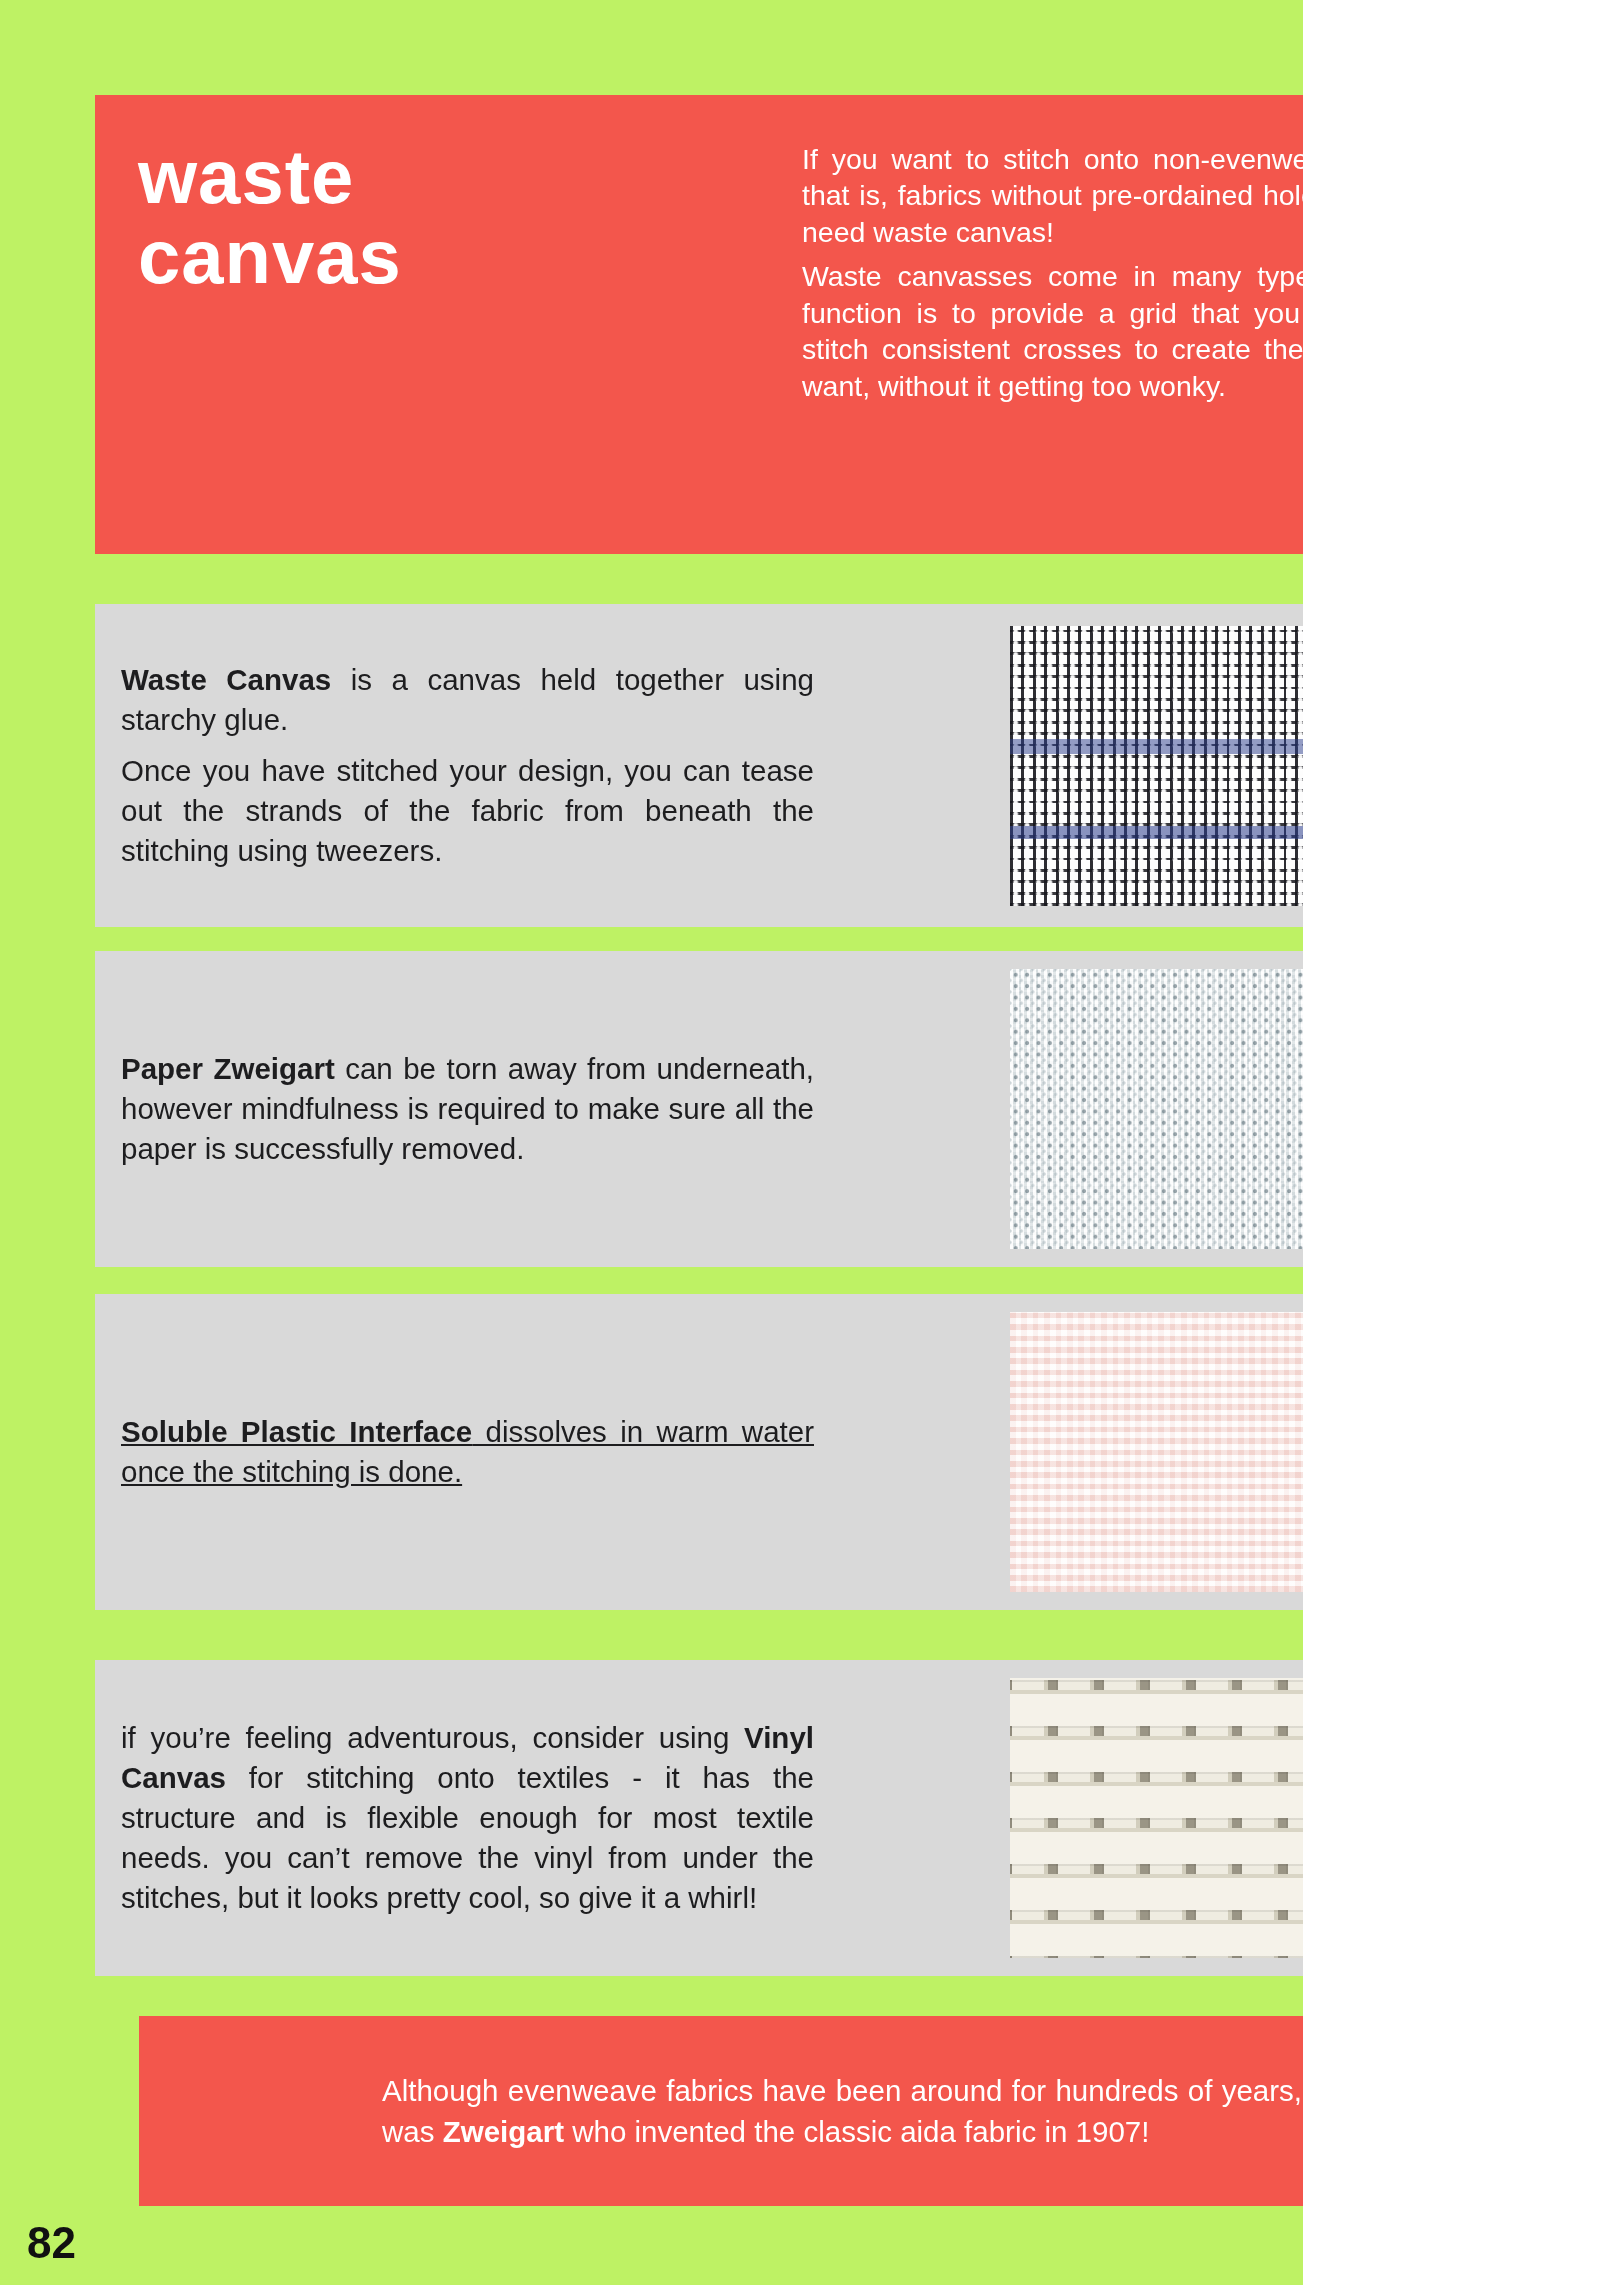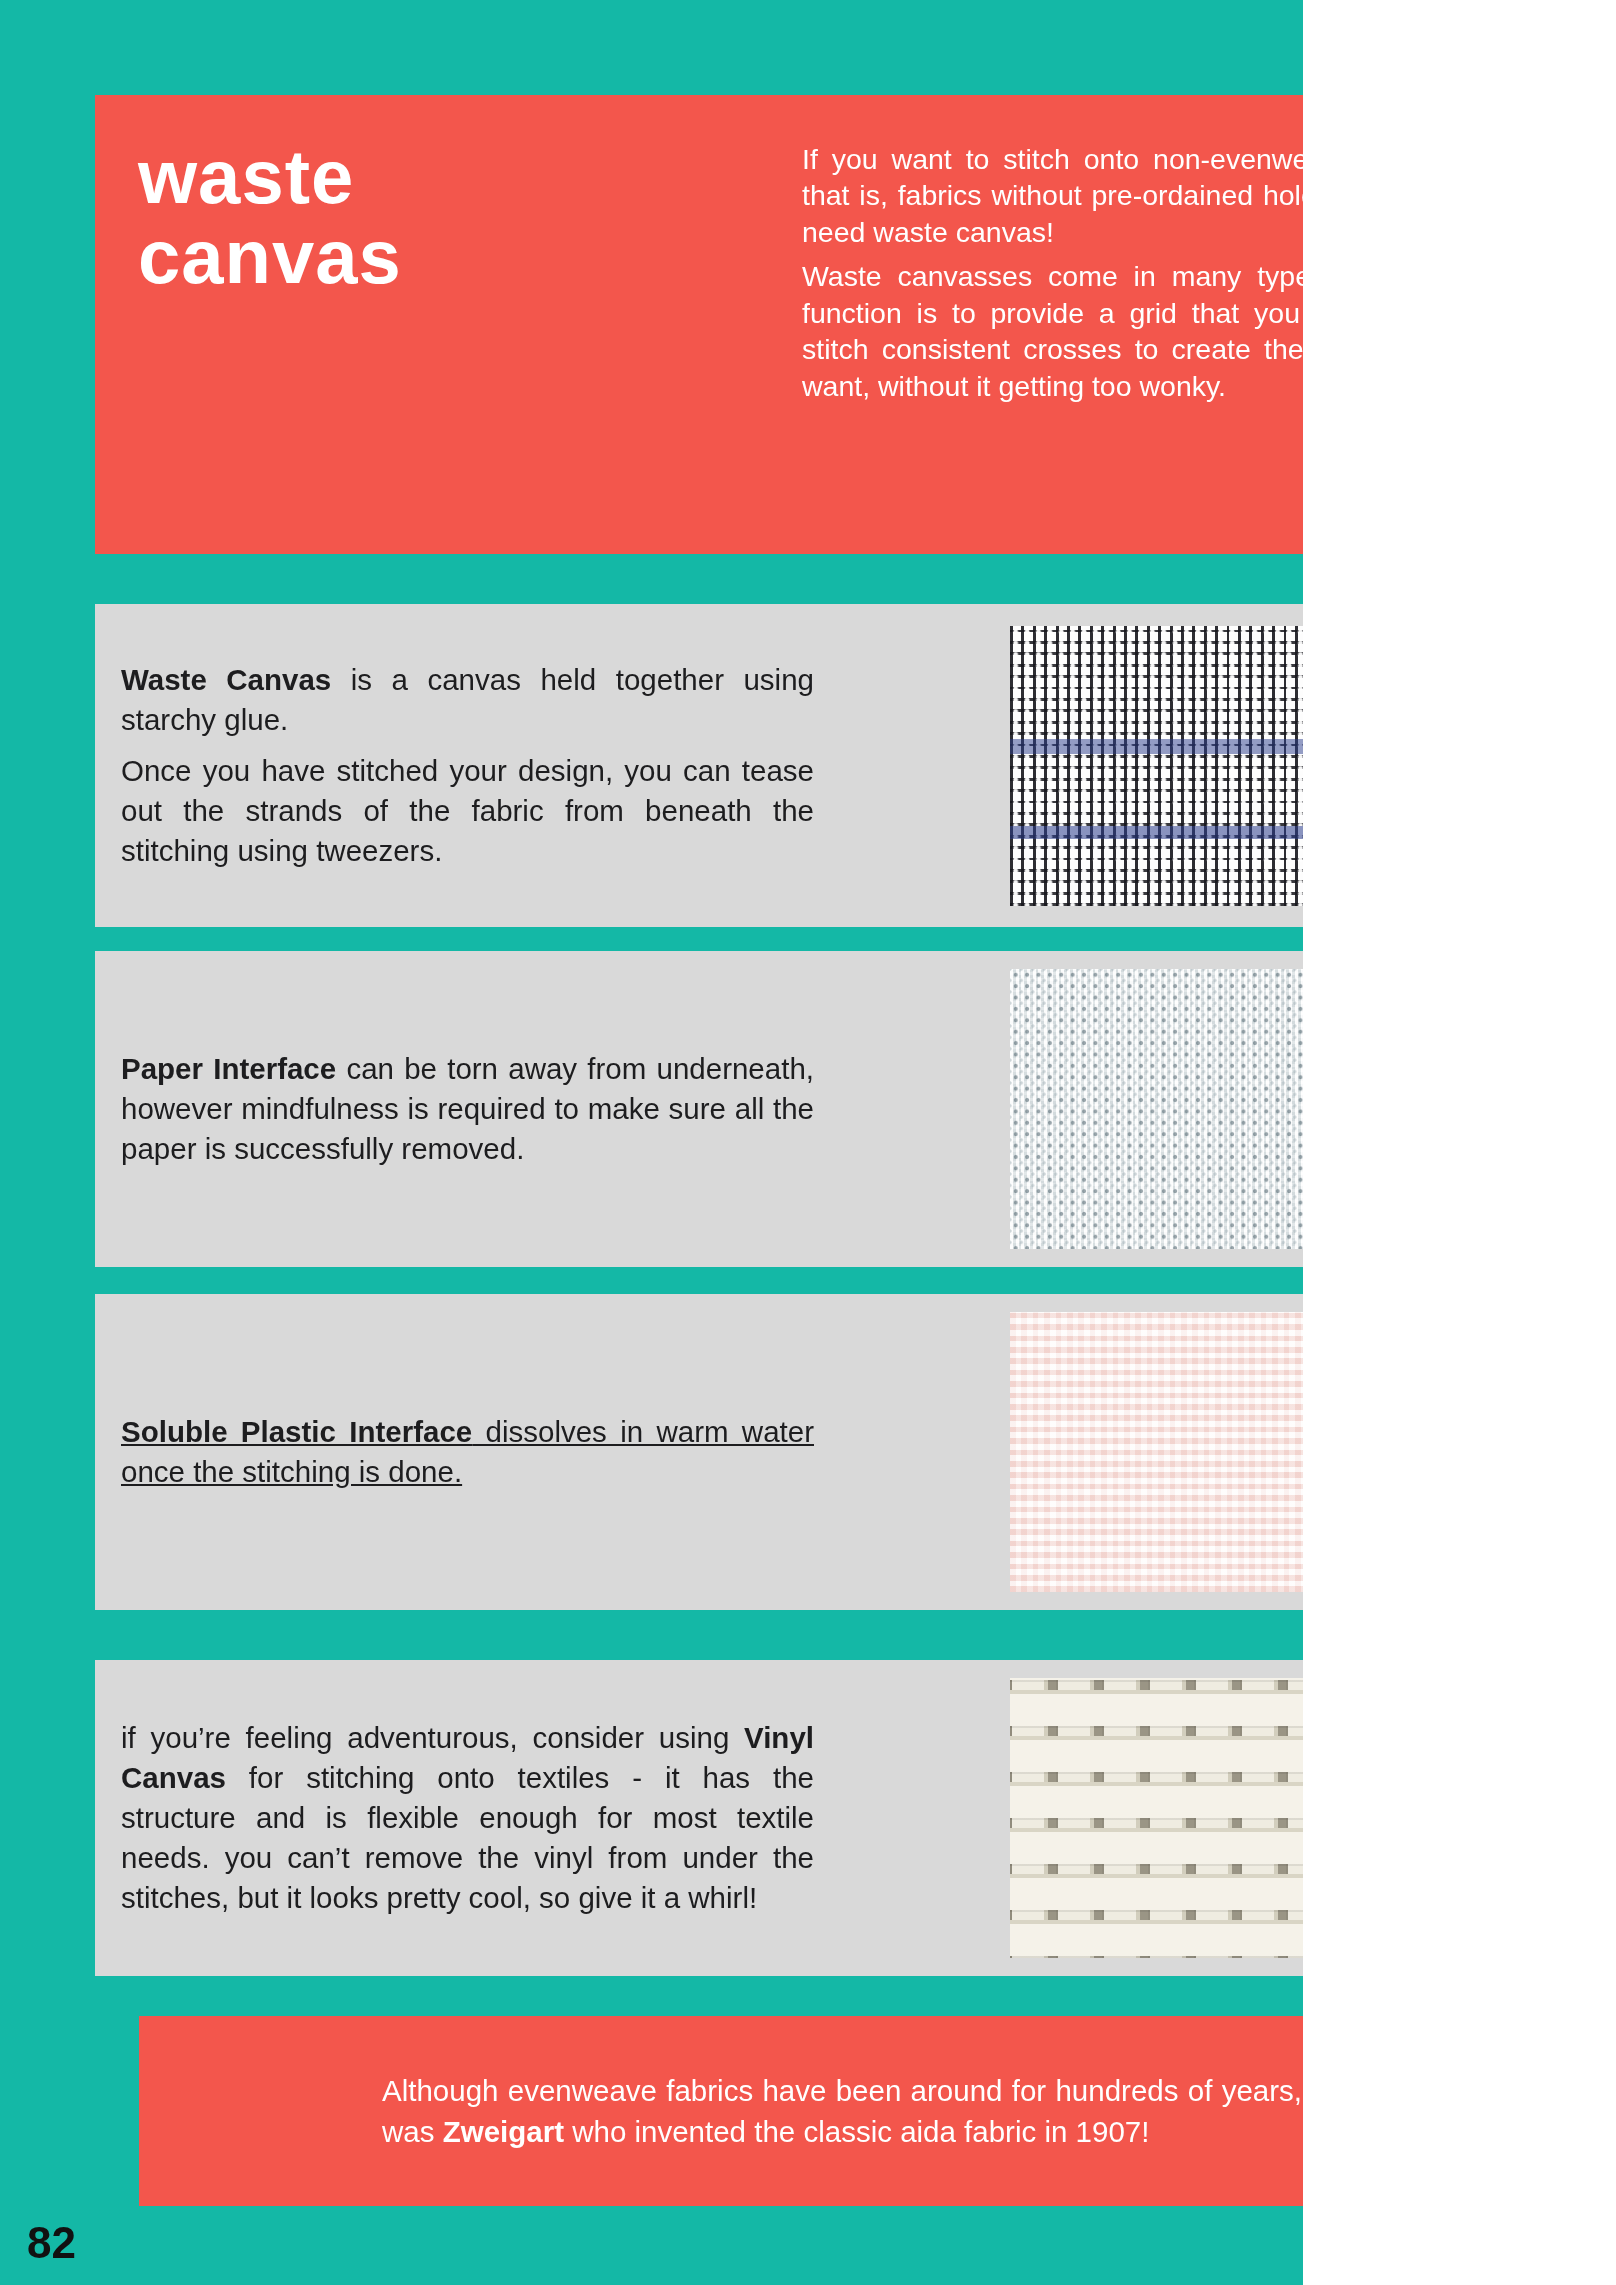--- a/index.html
+++ b/index.html
@@ -2,21 +2,21 @@
 <html style="font-size:15px"><head>
 <meta charset="utf-8">
 <style>
   * { margin:0; padding:0; box-sizing:border-box; }
   html,body { background:#ffffff; }
   body {
     width:1617px; height:2286px;
     font-family:"Liberation Sans", sans-serif;
     color:#1d1d1f;
   }
-  .page { position:relative; width:1303px; height:2286px; background:#14b8a6; overflow:hidden; }
+  .page { position:relative; width:1303px; height:2286px; background:#bef264; overflow:hidden; }
 
   
   .banner { position:absolute; left:95px; width:1427px; background:#f3564c; color:#ffffff; }
   .top-banner { top:95px; height:459px; }
   .bottom-banner { top:2016px; height:190px; display:flex; align-items:center;margin-left:44px; }
 
   .title {
     position:absolute; left:43px; top:42px;
     font-size:76px; line-height:1.05; font-weight:bold; letter-spacing:1px;
   }
@@ -115,21 +115,21 @@
   <section class="row row1">
     <div class="row-text">
       <p><span></span><strong>Waste Canvas</strong><span> is a canvas held together using starchy glue.</span></p>
       <p><span>Once you have stitched your design, you can tease out the strands of the fabric from beneath the stitching using tweezers.</span></p>
     </div>
     <div class="row-photo texture-waste" role="img" aria-label="waste-canvas-fabric-swatch"></div>
   </section>
 
   <section class="row row2">
     <div class="row-text">
-      <p><span></span><strong>Paper Interface</strong><span> can be torn away from underneath, however mindfulness is required to make sure all the paper is successfully removed.</span></p>
+      <p><span></span><strong>Paper Zweigart</strong><span> can be torn away from underneath, however mindfulness is required to make sure all the paper is successfully removed.</span></p>
 
     </div>
     <div class="row-photo texture-paper" role="img" aria-label="paper-interface-fabric-swatch"></div>
   </section>
 
   <section class="row row3">
     <div class="row-text">
       <p><span></span><strong>Soluble Plastic Interface</strong><span> dissolves in warm water once the stitching is done.</span></p>
     </div>
     <div class="row-photo texture-soluble" role="img" aria-label="soluble-plastic-interface-swatch"></div>

